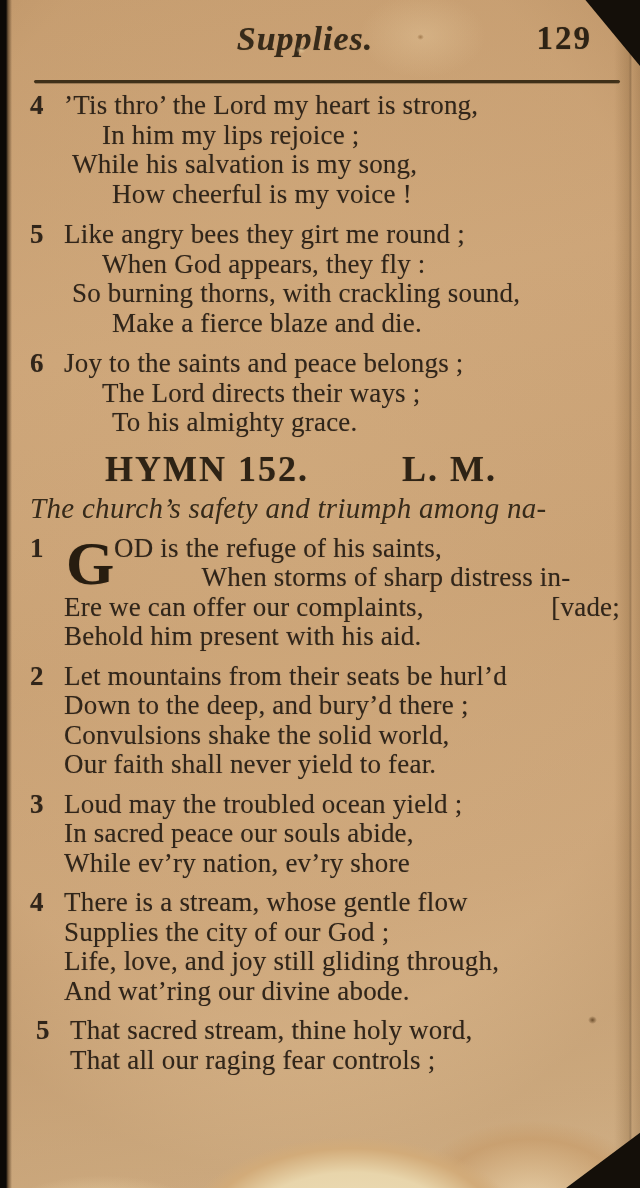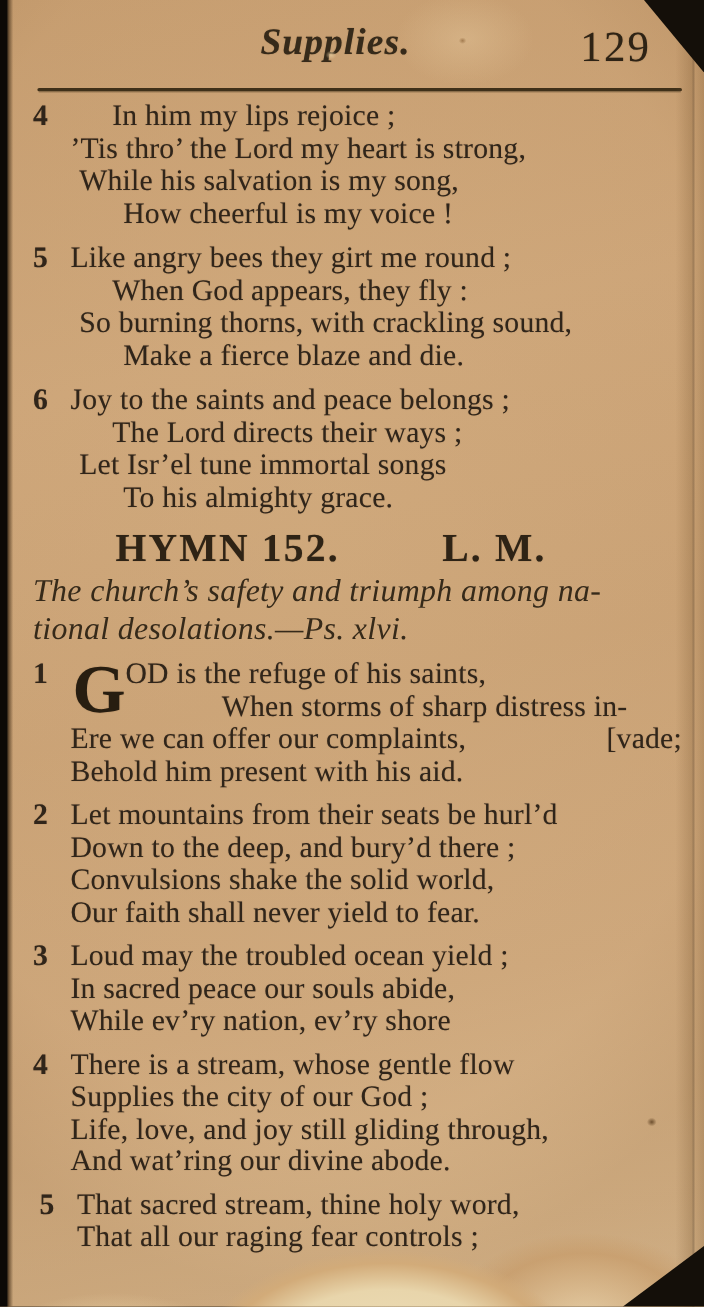--- a/index.html
+++ b/index.html
@@ -33,21 +33,21 @@
   .spot.b{left:417px;top:34px;width:7px;height:6px;background:radial-gradient(rgba(150,110,66,.8),rgba(150,110,66,0) 70%);}
   .spot.c{left:296px;top:46px;width:10px;height:8px;background:radial-gradient(rgba(225,196,150,.9),rgba(225,196,150,0) 70%);}
 
   
   .header{position:relative;padding-top:20px;height:56px;}
   .running-title{
     position:absolute;left:0;width:610px;text-align:center;
     font-style:italic;font-weight:bold;font-size:34px;letter-spacing:1px;color:#362a1a;
     text-shadow:0 0 1px rgba(70,50,25,.45);}
   .page-number{
-    position:absolute;right:48px;top:20px;font-weight:normal;font-size:39px;
+    position:absolute;right:48px;top:20px;font-weight:bold;font-size:33px;
     letter-spacing:2px;color:#2e2315;text-shadow:0 0 1px rgba(70,50,25,.5);}
   .rule{height:3px;margin:4px 20px 0 34px;background:#3f3019;border-radius:2px;
     box-shadow:0 2px 0 -1px rgba(63,48,25,.35);}
 
   
   .content{padding:8px 18px 0 30px;}
   .verse{position:relative;padding-left:34px;font-size:27px;line-height:29.5px;
     letter-spacing:.2px;color:#30251a;text-shadow:0 0 1px rgba(60,40,20,.35);}
   .verse.cm{margin-bottom:11px;}
   .verse.lm{margin-bottom:10px;}
@@ -80,49 +80,47 @@
   <div class="header">
     <div class="running-title">Supplies.</div>
     <div class="page-number">129</div>
   </div>
   <div class="rule"></div>
 
   <div class="content">
 
     <div class="verse cm">
       <span class="vnum">4</span>
+      <div class="vline">’Tis thro’ the Lord my heart is strong,</div>
       <div class="vline ind-deep">In him my lips rejoice ;</div>
-      <div class="vline">’Tis thro’ the Lord my heart is strong,</div>
       <div class="vline ind-mid">While his salvation is my song,</div>
       <div class="vline ind-deep2">How cheerful is my voice !</div>
     </div>
 
     <div class="verse cm">
       <span class="vnum">5</span>
       <div class="vline">Like angry bees they girt me round ;</div>
       <div class="vline ind-deep">When God appears, they fly :</div>
       <div class="vline ind-mid">So burning thorns, with crackling sound,</div>
       <div class="vline ind-deep2">Make a fierce blaze and die.</div>
     </div>
 
     <div class="verse cm">
       <span class="vnum">6</span>
       <div class="vline">Joy to the saints and peace belongs ;</div>
       <div class="vline ind-deep">The Lord directs their ways ;</div>
-      <div class="vline ind-mid">Let Isr’el tune immortal songs</div>
       <div class="vline ind-deep2">To his almighty grace.</div>
     </div>
 
     <div class="hymn-head">
       <span>HYMN 152.</span>
       <span>L. M.</span>
     </div>
     <div class="subtitle">
       <div>The church’s safety and triumph among na-</div>
-      <div>tional desolations.—Ps. xlvi.</div>
     </div>
 
     <div class="verse lm dropcap-verse">
       <span class="vnum">1</span>
       <span class="dropcap">G</span>
       <div class="vline dc-l1">OD is the refuge of his saints,</div>
       <div class="vline dc-l2">When storms of sharp distress in-</div>
       <div class="vline catch">
         <span>Ere we can offer our complaints,</span>
         <span>[vade;</span>

